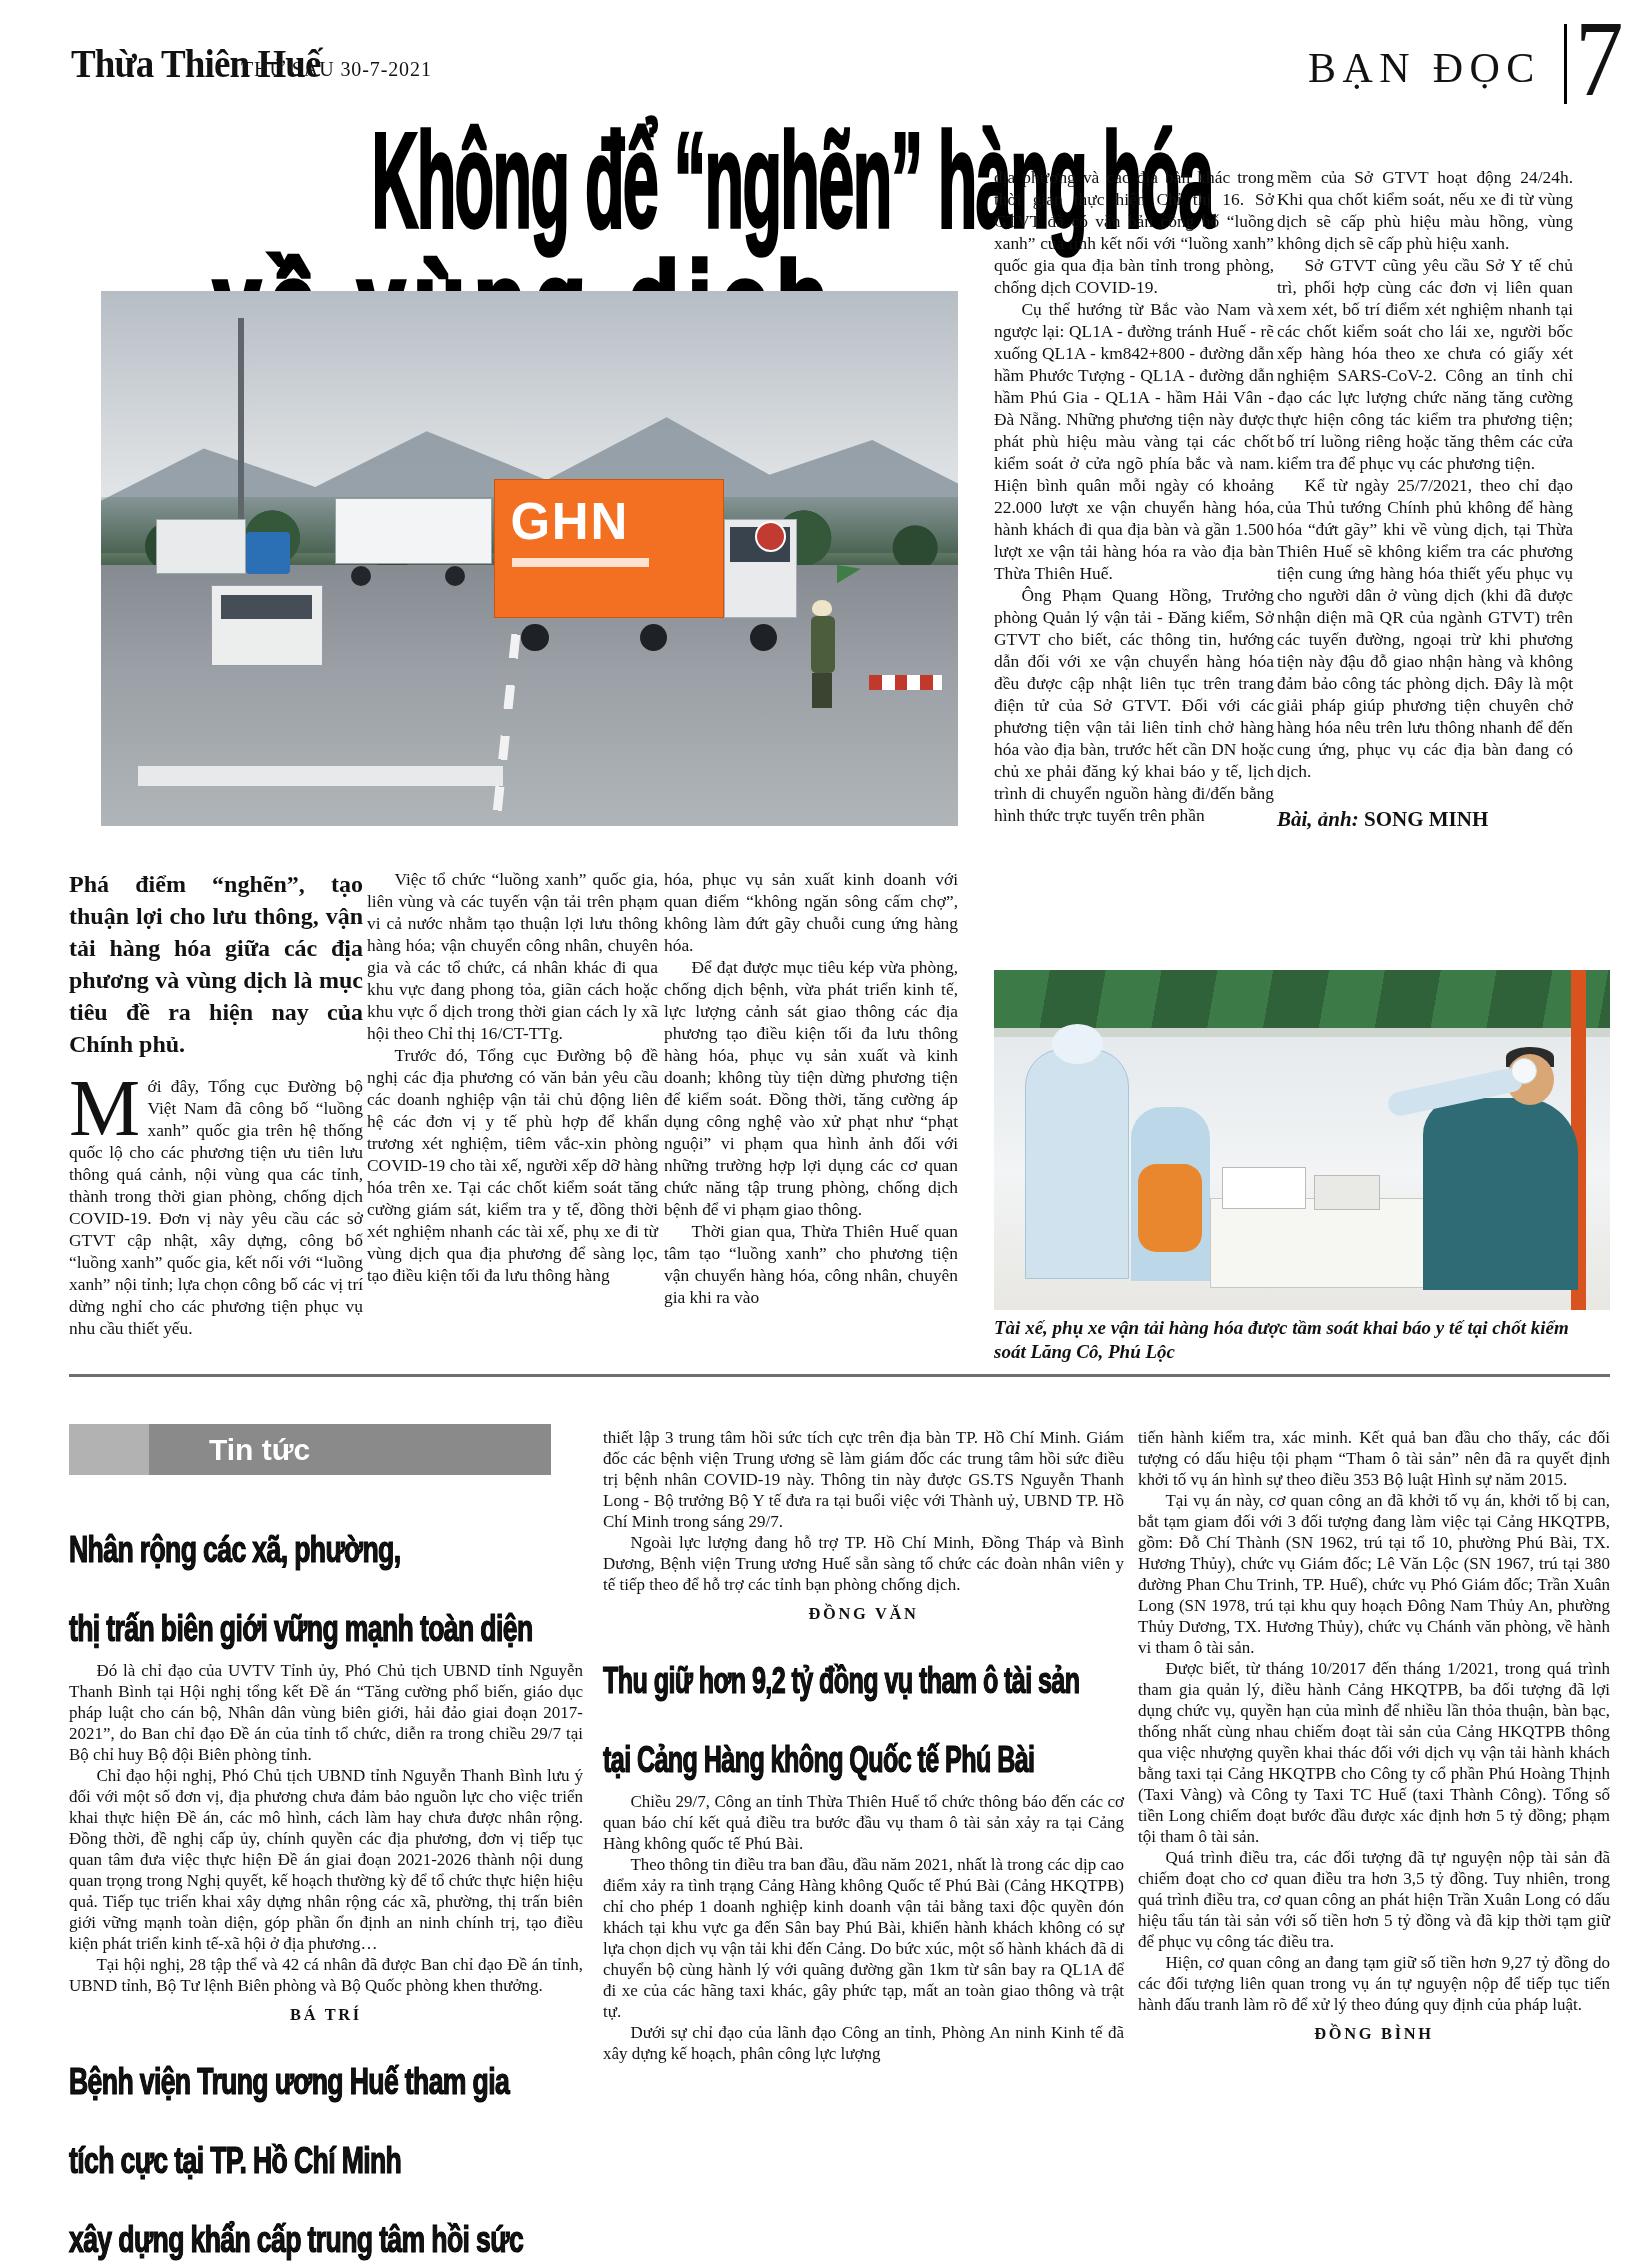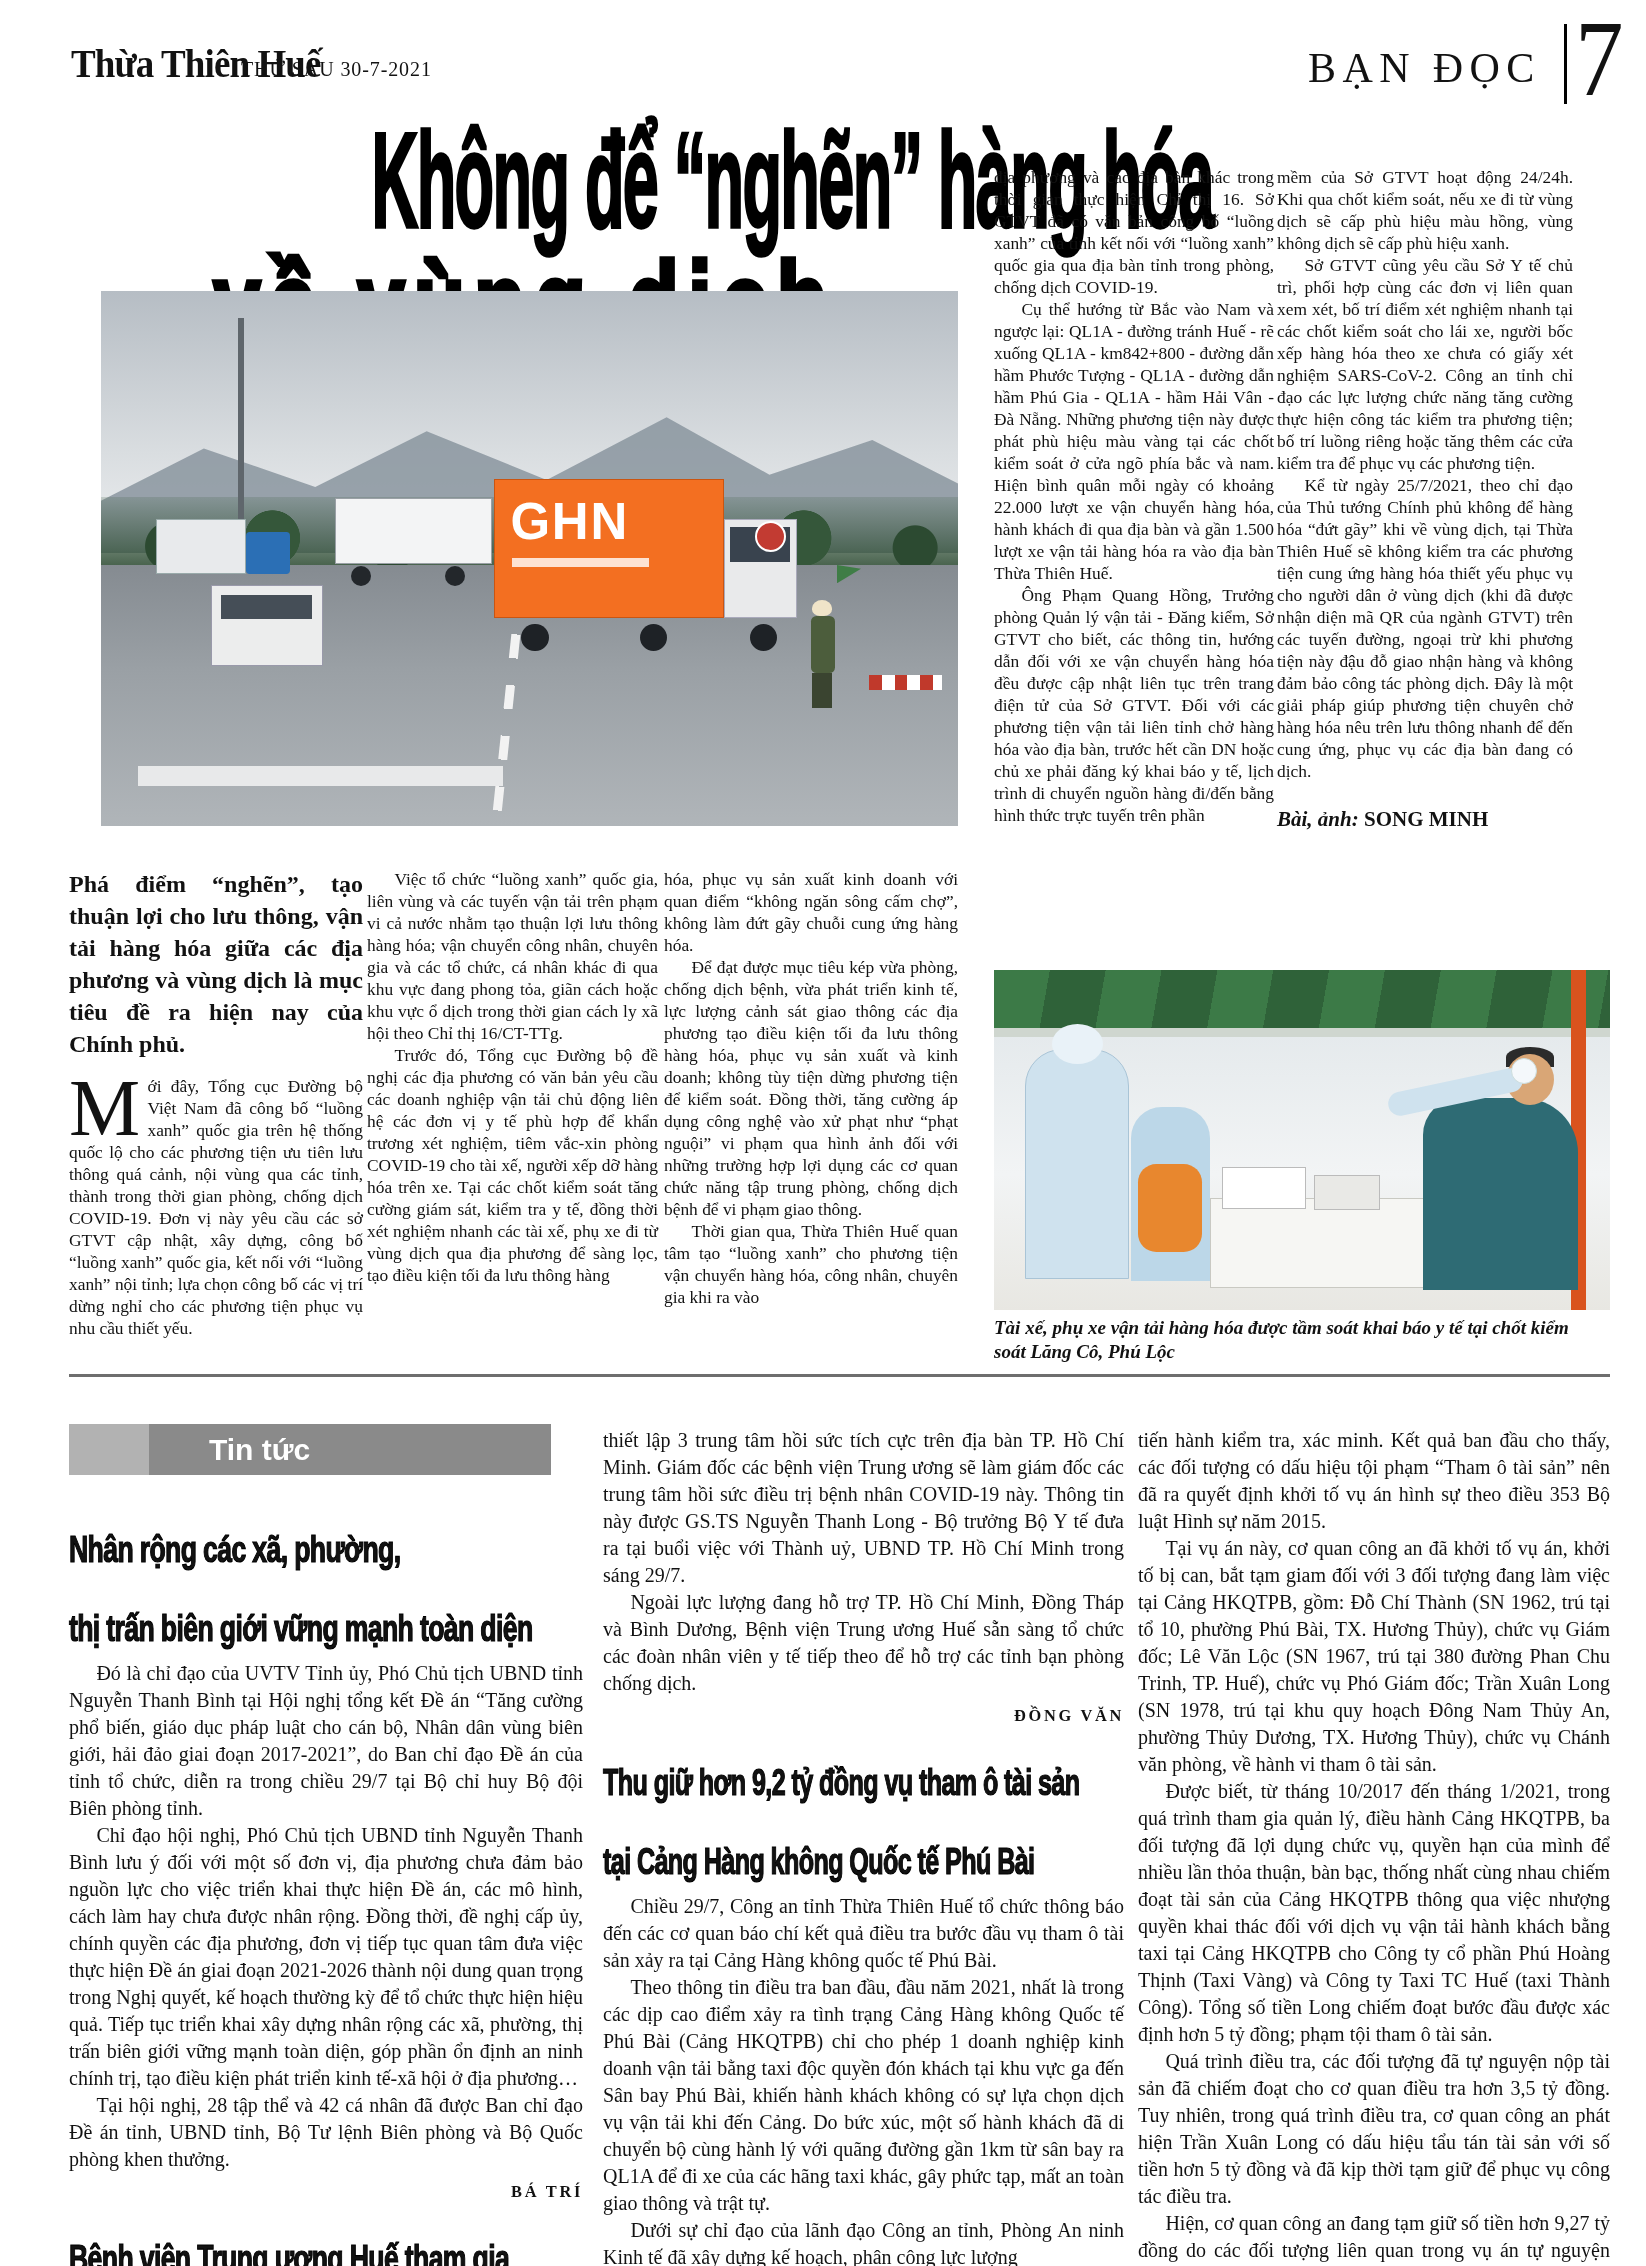--- a/index.html
+++ b/index.html
@@ -36,28 +36,28 @@
   .caption{font-style:italic;font-weight:bold;font-size:19px;line-height:24px;}
   .byline{text-align:left;font-size:21px;margin-top:25px;}
   .byline .prefix{font-style:italic;font-weight:bold;}
   .byline .name{font-weight:bold;}
 
   
   .nbar-a{left:69px;top:1424px;width:80px;height:51px;background:#b2b2b2;}
   .nbar-b{left:149px;top:1424px;width:402px;height:51px;background:#8a8a8a;}
   .nbar-b .lbl{color:#fff;font-family:"Liberation Sans",sans-serif;font-weight:bold;
         font-size:30px;line-height:51px;padding-left:60px;}
-  .ncol p{font-size:20px;line-height:27px;}
+  .ncol p{font-size:17px;line-height:21px;}
   .ntitle{margin:11px 0 9.1px;}
   .ntitle .tl{display:block;height:43px;margin-top:36px;}
   .ntitle .tl span{display:inline-block;white-space:nowrap;font-family:"Liberation Sans",sans-serif;
         font-weight:bold;font-size:37px;line-height:42px;letter-spacing:-0.9px;
         -webkit-text-stroke:1.2px #000;transform:scaleX(0.72);transform-origin:left center;}
   .ntitle.narrow .tl span{transform:scaleX(0.68);}
-  .nbyline{text-align:right;font-weight:bold;font-size:16.4px;letter-spacing:2.7px;margin:9.1px 0 3.7px;}
+  .nbyline{text-align:center;font-weight:bold;font-size:16.4px;letter-spacing:2.7px;margin:9.1px 0 3.7px;}
   .hrule{left:69px;top:1374px;width:1541px;height:2.7px;background:#6e6e6e;}
 
   
   .photo1{left:101px;top:291px;width:857px;height:535px;overflow:hidden;
       background:linear-gradient(180deg,#b6bdc4 0%,#d9dde0 30%,#eceef0 48%);}
   .ph1-mount{position:absolute;left:0;top:88px;width:100%;height:174px;background:#89959f;opacity:.85;
       clip-path:polygon(0 70%,12% 40%,25% 62%,38% 30%,52% 58%,66% 22%,78% 55%,90% 35%,100% 60%,100% 100%,0 100%);}
   .ph1-trees{position:absolute;left:0;top:206px;width:100%;height:82px;
       background:radial-gradient(circle at 8% 60%, #2c4a31 0 24px, transparent 25px),
                  radial-gradient(circle at 20% 50%, #35573a 0 27.4px, transparent 28px),

